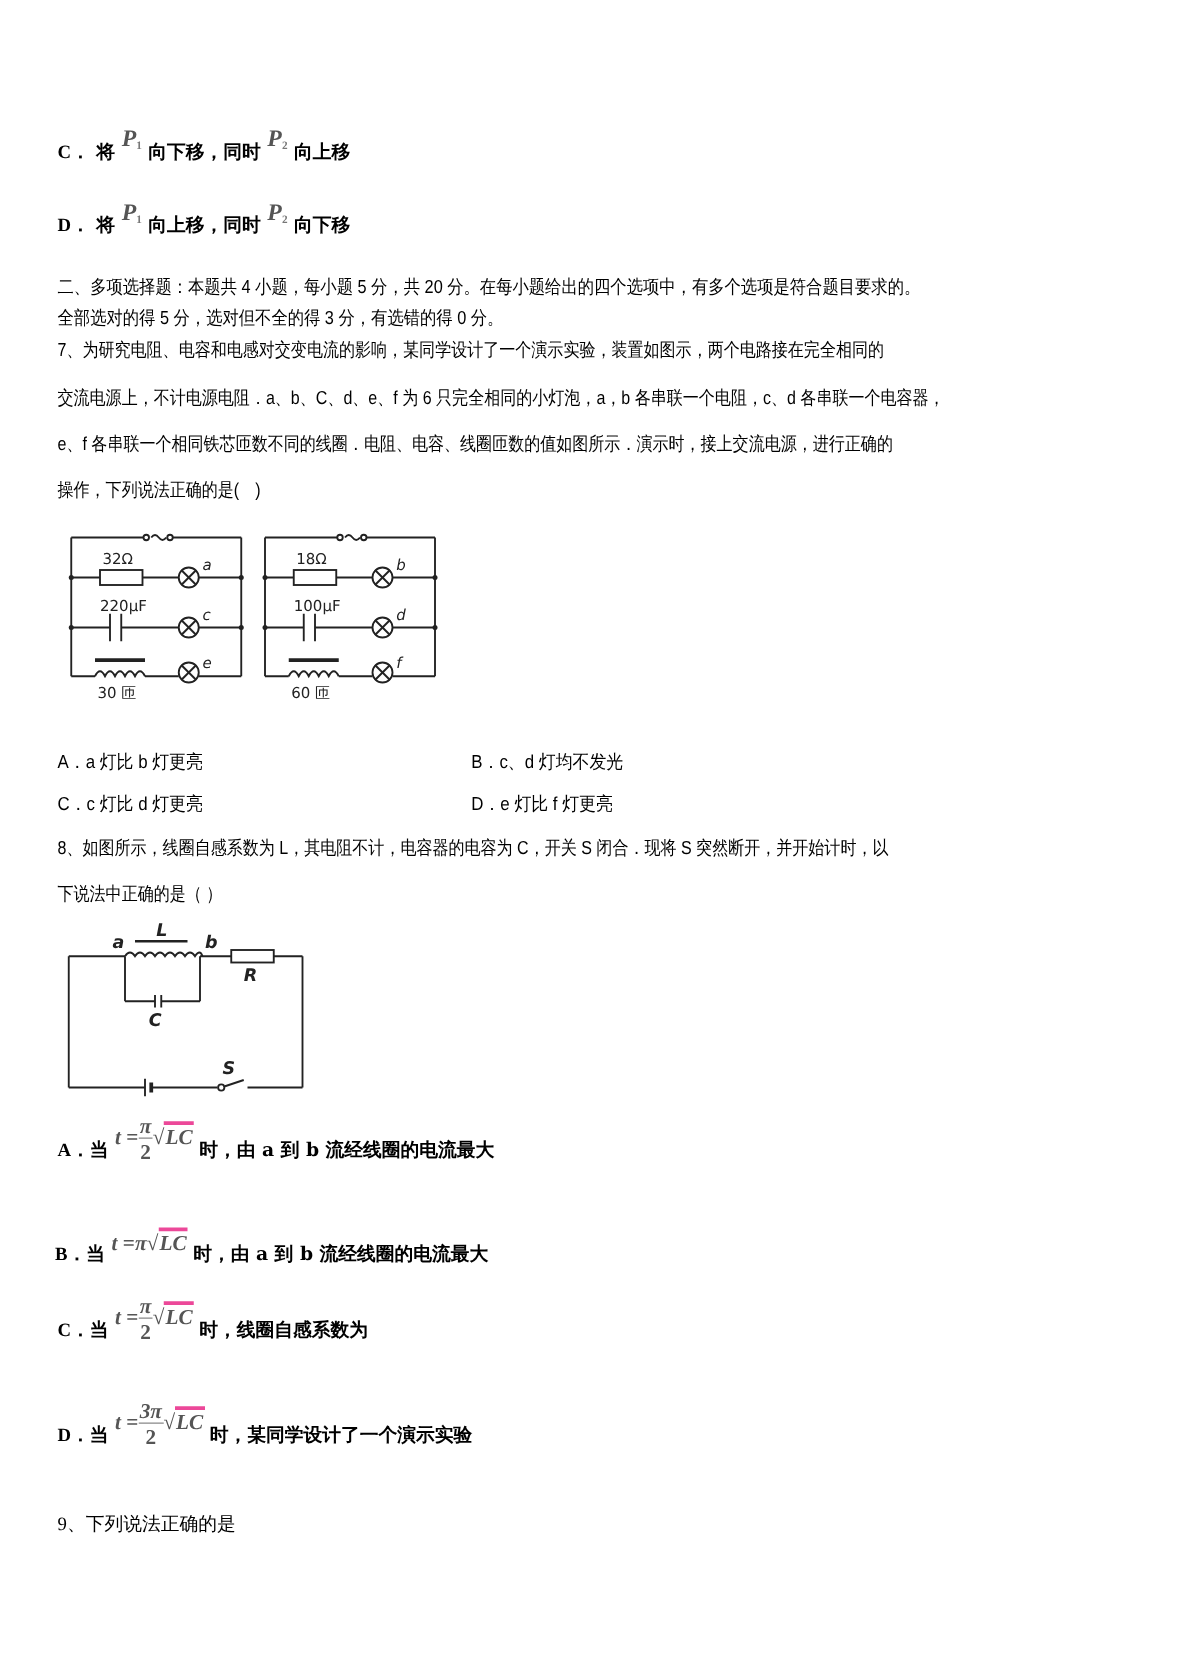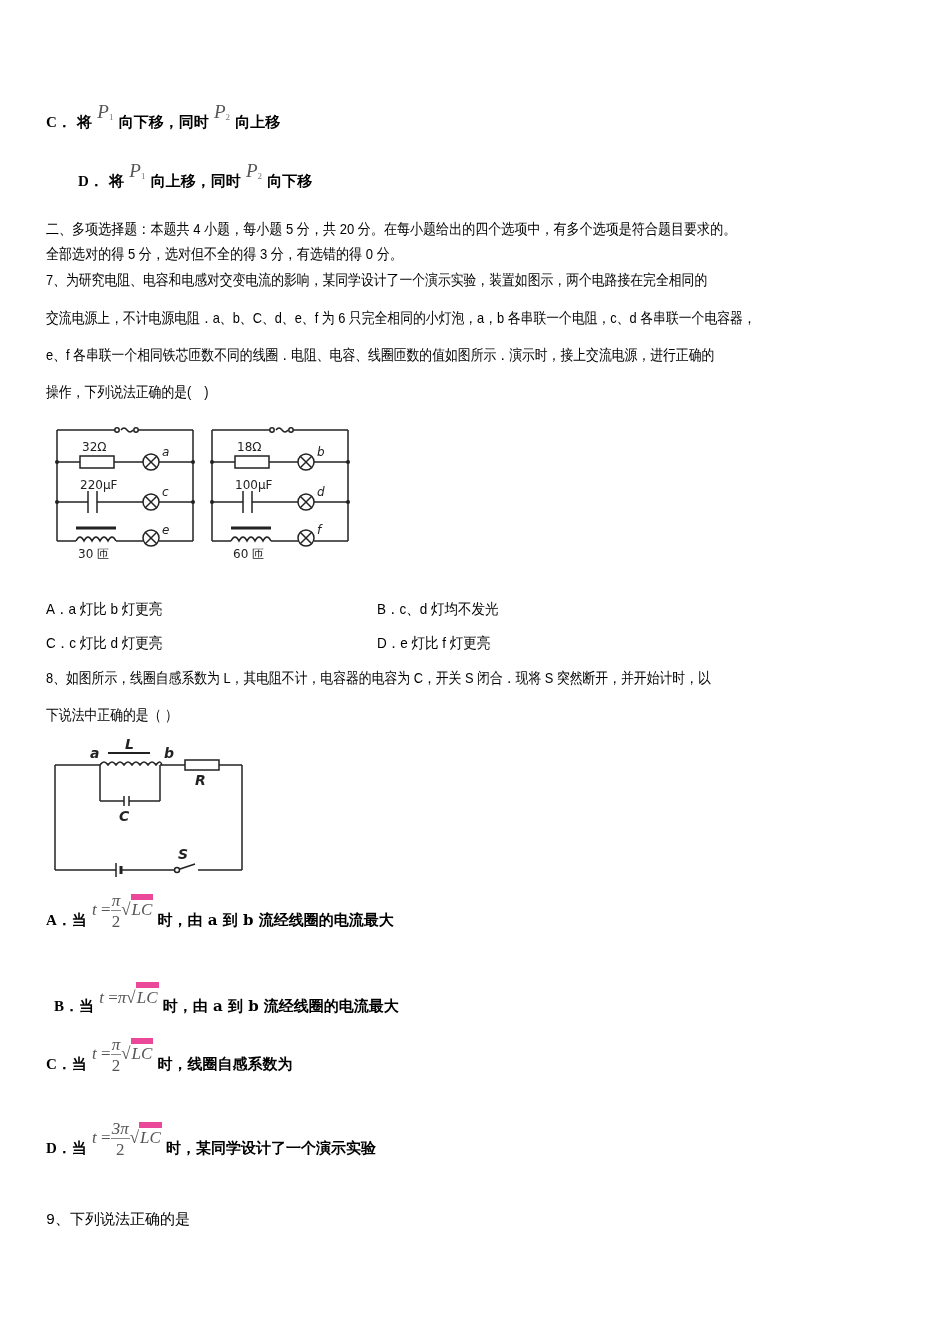--- a/index.html
+++ b/index.html
@@ -5,42 +5,42 @@
   html, body { margin: 0; padding: 0; background: #ffffff; }
   body {
     width: 950px; height: 1344px; position: relative; overflow: hidden;
     font-family: "DejaVu Serif", "Liberation Serif", serif;
     color: #000;
   }
   .abs { position: absolute; white-space: nowrap; }
   .opt { font-size: 15px; font-weight: bold; }
   .opt .lbl { font-family: "Liberation Serif", serif; font-weight: bold; }
   .narrow { font-family: "Liberation Sans", sans-serif; font-size: 15px; transform-origin: left top; }
-  .math { font-family: "Liberation Serif", serif; color: #555; font-style: italic; font-weight: normal; }
+  .math { font-family: "Liberation Serif", serif; color: #555; font-style: italic; font-weight: bold; }
   .math .up { font-style: normal; }
   .sub { font-size: 9px; font-style: normal; color: #777; vertical-align: -2px; }
   .frac { display: inline-block; vertical-align: middle; text-align: center; font-style: normal; color: #555; line-height: 1; }
   .frac .num { display: block; border-bottom: 1px solid #888; padding: 0 1px 1px; font-style: italic; }
   .frac .den { display: block; padding-top: 2px; }
-  .sqrt { display: inline-block; border-top: 6px solid #ec4899; padding: 0 1px; margin-left: 0; font-style: italic; color: #555; }
+  .sqrt { display: inline-block; border-top: 3px solid #ec4899; padding: 0 1px; margin-left: 0; font-style: italic; color: #555; }
   svg text { font-family: "DejaVu Sans", sans-serif; }
 </style>
 </head>
 <body>
 
 <div class="abs opt" style="left:46px; top:110px;">
   <span class="lbl">C．</span>
   <span>将</span>
   <span class="math" style="font-size:19px; position:relative; top:-9px;"><span>P</span><span class="sub">1</span></span>
   <span>向下移，同时</span>
   <span class="math" style="font-size:19px; position:relative; top:-9px;text-align:center;"><span>P</span><span class="sub">2</span></span>
   <span>向上移</span>
 </div>
 
-<div class="abs opt" style="left:46px; top:169px;margin-left:32px;">
+<div class="abs opt" style="left:46px; top:169px;">
   <span class="lbl">D．</span>
   <span>将</span>
   <span class="math" style="font-size:19px; position:relative; top:-9px;"><span>P</span><span class="sub">1</span></span>
   <span>向上移，同时</span>
   <span class="math" style="font-size:19px; position:relative; top:-9px;"><span>P</span><span class="sub">2</span></span>
   <span>向下移</span>
 </div>
 
 <div class="abs narrow" style="left:46px; top:220px; transform:scaleX(0.87);">二、多项选择题：本题共 4 小题，每小题 5 分，共 20 分。在每小题给出的四个选项中，有多个选项是符合题目要求的。</div>
 <div class="abs narrow" style="left:46px; top:245px; transform:scaleX(0.87);">全部选对的得 5 分，选对但不全的得 3 分，有选错的得 0 分。</div>
@@ -197,21 +197,21 @@
 </svg>
 
 <div class="abs opt" style="left:46px; top:902px;">
   <span class="lbl">A．</span><span>当</span>
   <span class="math" style="font-size:17px; position:relative; top:-10px;">
     <span>t</span> <span class="up">=</span><span class="frac"><span class="num">π</span><span class="den">2</span></span>√<span class="sqrt">LC</span>
   </span>
   <span>时，由 a 到 b 流经线圈的电流最大</span>
 </div>
 
-<div class="abs opt" style="left:54px; top:990px;">
+<div class="abs opt" style="left:44px; top:990px;">
   <span class="lbl">B．</span><span>当</span>
   <span class="math" style="font-size:17px; position:relative; top:-8px;">
     <span>t</span> <span class="up">=</span><span>π</span>√<span class="sqrt">LC</span>
   </span>
   <span>时，由 a 到 b 流经线圈的电流最大</span>
 </div>
 
 <div class="abs opt" style="left:46px; top:1046px;">
   <span class="lbl">C．</span><span>当</span>
   <span class="math" style="font-size:17px; position:relative; top:-10px;">
@@ -221,13 +221,13 @@
 </div>
 
 <div class="abs opt" style="left:46px; top:1130px;">
   <span class="lbl">D．</span><span>当</span>
   <span class="math" style="font-size:17px; position:relative; top:-10px;">
     <span>t</span> <span class="up">=</span><span class="frac"><span class="num">3π</span><span class="den">2</span></span>√<span class="sqrt">LC</span>
   </span>
   <span>时，某同学设计了一个演示实验</span>
 </div>
 
-<div class="abs" style="left:46px; top:1210px; font-size:15px; font-family:Liberation Mono, monospace;">9、下列说法正确的是</div>
+<div class="abs" style="left:46px; top:1210px; font-size:15px; font-family:Liberation Serif, serif;">9、下列说法正确的是</div>
 
 </body></html>

